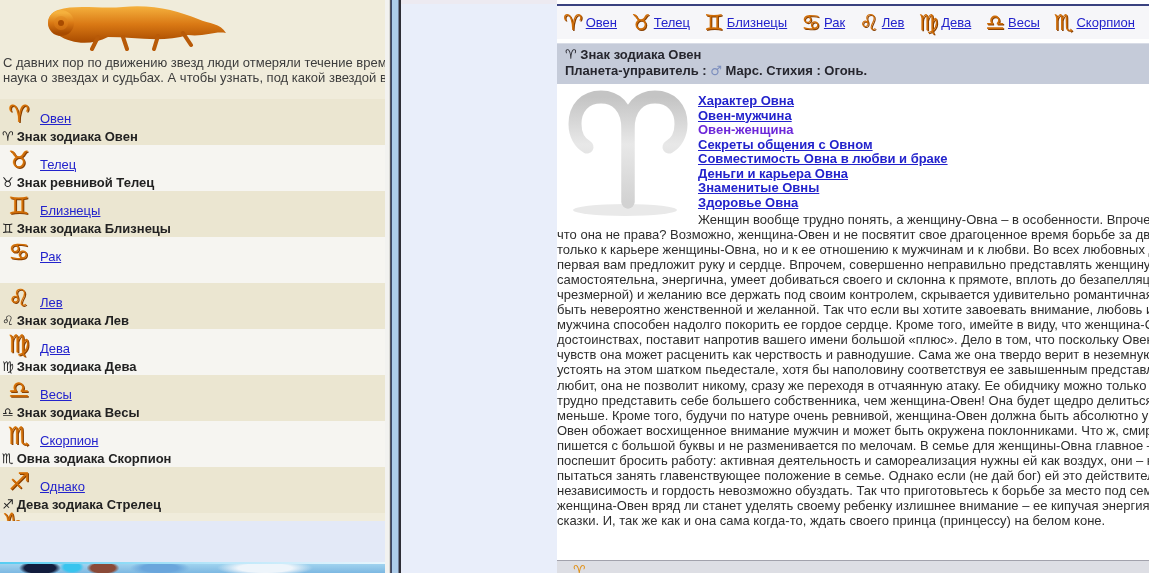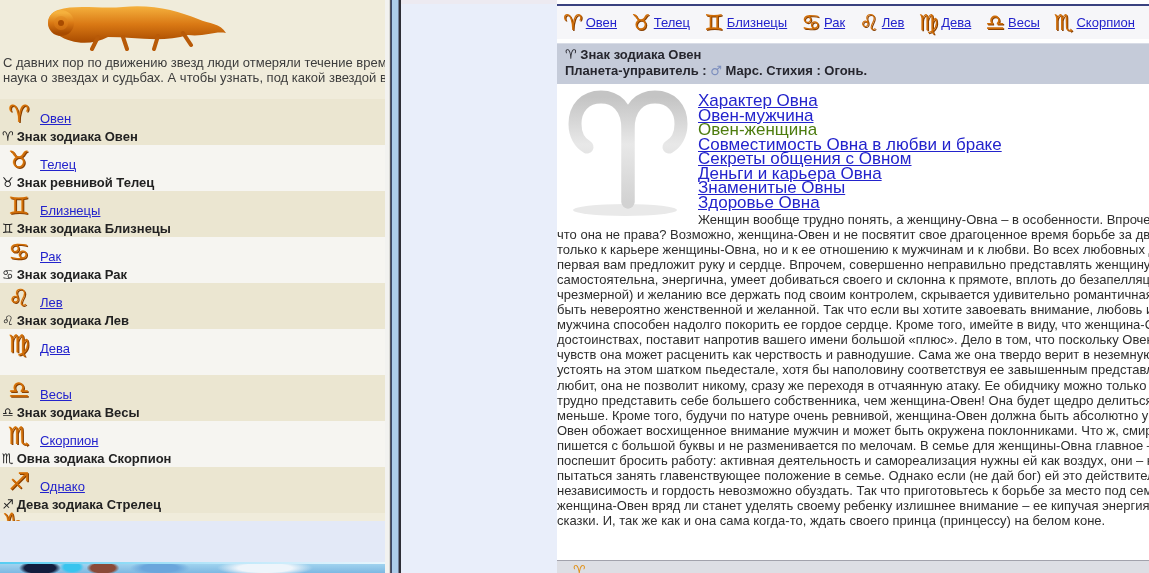--- a/index.html
+++ b/index.html
@@ -60,23 +60,23 @@
   .nav-icon{font-size:22px;line-height:24px;color:#cf6d08;font-weight:bold;
             text-shadow:1px 1px 0 #8a4000;margin-right:3px;}
   .nav-item a{font-size:13px;color:#2323cc;text-decoration:underline;}
   #sign-header{background:#c5cbd9;border-top:1px solid #d8dce6;
                margin-top:4px;padding:3px 8px 5px 8px;}
   #sign-header .hl{font-size:13px;font-weight:bold;color:#26262e;line-height:16px;}
   #sign-header .mars{color:#7d8fbe;}
 
   #content-body{position:relative;padding-top:10px;}
   #aries-figure{position:absolute;left:6px;top:4px;width:132px;height:130px;}
-  #article-links{margin-left:141px;font-size:17px;line-height:14.5px;}
+  #article-links{margin-left:141px;font-size:13px;line-height:14.5px;font-weight:bold;}
   #article-links a{color:#2323cc;text-decoration:underline;}
-  #article-links .current{color:#4d7c0f;text-decoration:none;}
+  #article-links .current{color:#6d28d9;text-decoration:none;}
   #article-text{margin-top:2px;font-size:13px;line-height:15.05px;color:#2e2e2e;
                 overflow:hidden;}
   .pline{white-space:nowrap;overflow:hidden;}
   .pline.ind{margin-left:141px;}
 
   #footer-bar{position:absolute;left:156px;bottom:0;width:592px;height:12px;
               background:#dddee4;border-top:1px solid #a2a2ac;overflow:hidden;}
   #footer-bar .hint{position:absolute;left:16px;top:1px;font-size:14px;
                     color:#e09018;font-weight:bold;}
 </style>
@@ -125,34 +125,34 @@
           <span class="zicon zg">♊</span>
           <a href="#">Близнецы</a>
         </div>
       <div class="zdesc"><span class="zg">♊</span><span>Знак зодиака Близнецы</span></div>
     </div>
     <div class="zrow even">
       <div class="zrow-top">
           <span class="zicon zg">♋</span>
           <a href="#">Рак</a>
         </div>
-      <div class="zdesc"><span class="zg">♋</span><span>Знак зодиака Рак</span></div>
     </div>
     <div class="zrow odd">
       <div class="zrow-top">
           <span class="zicon zg">♌</span>
           <a href="#">Лев</a>
         </div>
       <div class="zdesc"><span class="zg">♌</span><span>Знак зодиака Лев</span></div>
     </div>
     <div class="zrow even">
       <div class="zrow-top">
           <span class="zicon zg">♍</span>
           <a href="#">Дева</a>
         </div>
+      <div class="zdesc"><span class="zg">♍</span><span>Знак зодиака Дева</span></div>
     </div>
     <div class="zrow odd">
       <div class="zrow-top">
           <span class="zicon zg">♎</span>
           <a href="#">Весы</a>
         </div>
       <div class="zdesc"><span class="zg">♎</span><span>Знак зодиака Весы</span></div>
     </div>
     <div class="zrow even">
       <div class="zrow-top">
@@ -236,22 +236,22 @@
         </defs>
         <ellipse cx="62" cy="122" rx="52" ry="6" fill="#e9e9e9"></ellipse>
         <path d="M65,114 L65,42 C65,18 52,9 38,9 C22,9 12,20 12,36 C12,47 17,55 24,59" fill="none" stroke="url(#ag)" stroke-width="13" stroke-linecap="round"></path>
         <path d="M65,114 L65,42 C65,18 78,9 92,9 C108,9 118,20 118,36 C118,47 113,55 106,59" fill="none" stroke="url(#ag)" stroke-width="13" stroke-linecap="round"></path>
       </svg>
 
       <div id="article-links">
         <div><a href="#">Характер Овна</a></div>
         <div><a href="#">Овен-мужчина</a></div>
         <div><span class="current">Овен-женщина</span></div>
+        <div><a href="#">Секреты общения с Овном</a></div>
         <div><a href="#">Совместимость Овна в любви и браке</a></div>
-        <div><a href="#">Секреты общения с Овном</a></div>
         <div><a href="#">Деньги и карьера Овна</a></div>
         <div><a href="#">Знаменитые Овны</a></div>
         <div><a href="#">Здоровье Овна</a></div>
       </div>
 
       <div id="article-text">
         <div class="pline ind">Женщин вообще трудно понять, а женщину-Овна – в особенности. Впрочем</div>
         <div class="pline">что она не права? Возможно, женщина-Овен и не посвятит свое драгоценное время борьбе за движ</div>
         <div class="pline">только к карьере женщины-Овна, но и к ее отношению к мужчинам и к любви. Во всех любовных дел</div>
         <div class="pline">первая вам предложит руку и сердце. Впрочем, совершенно неправильно представлять женщину-Ов</div>

